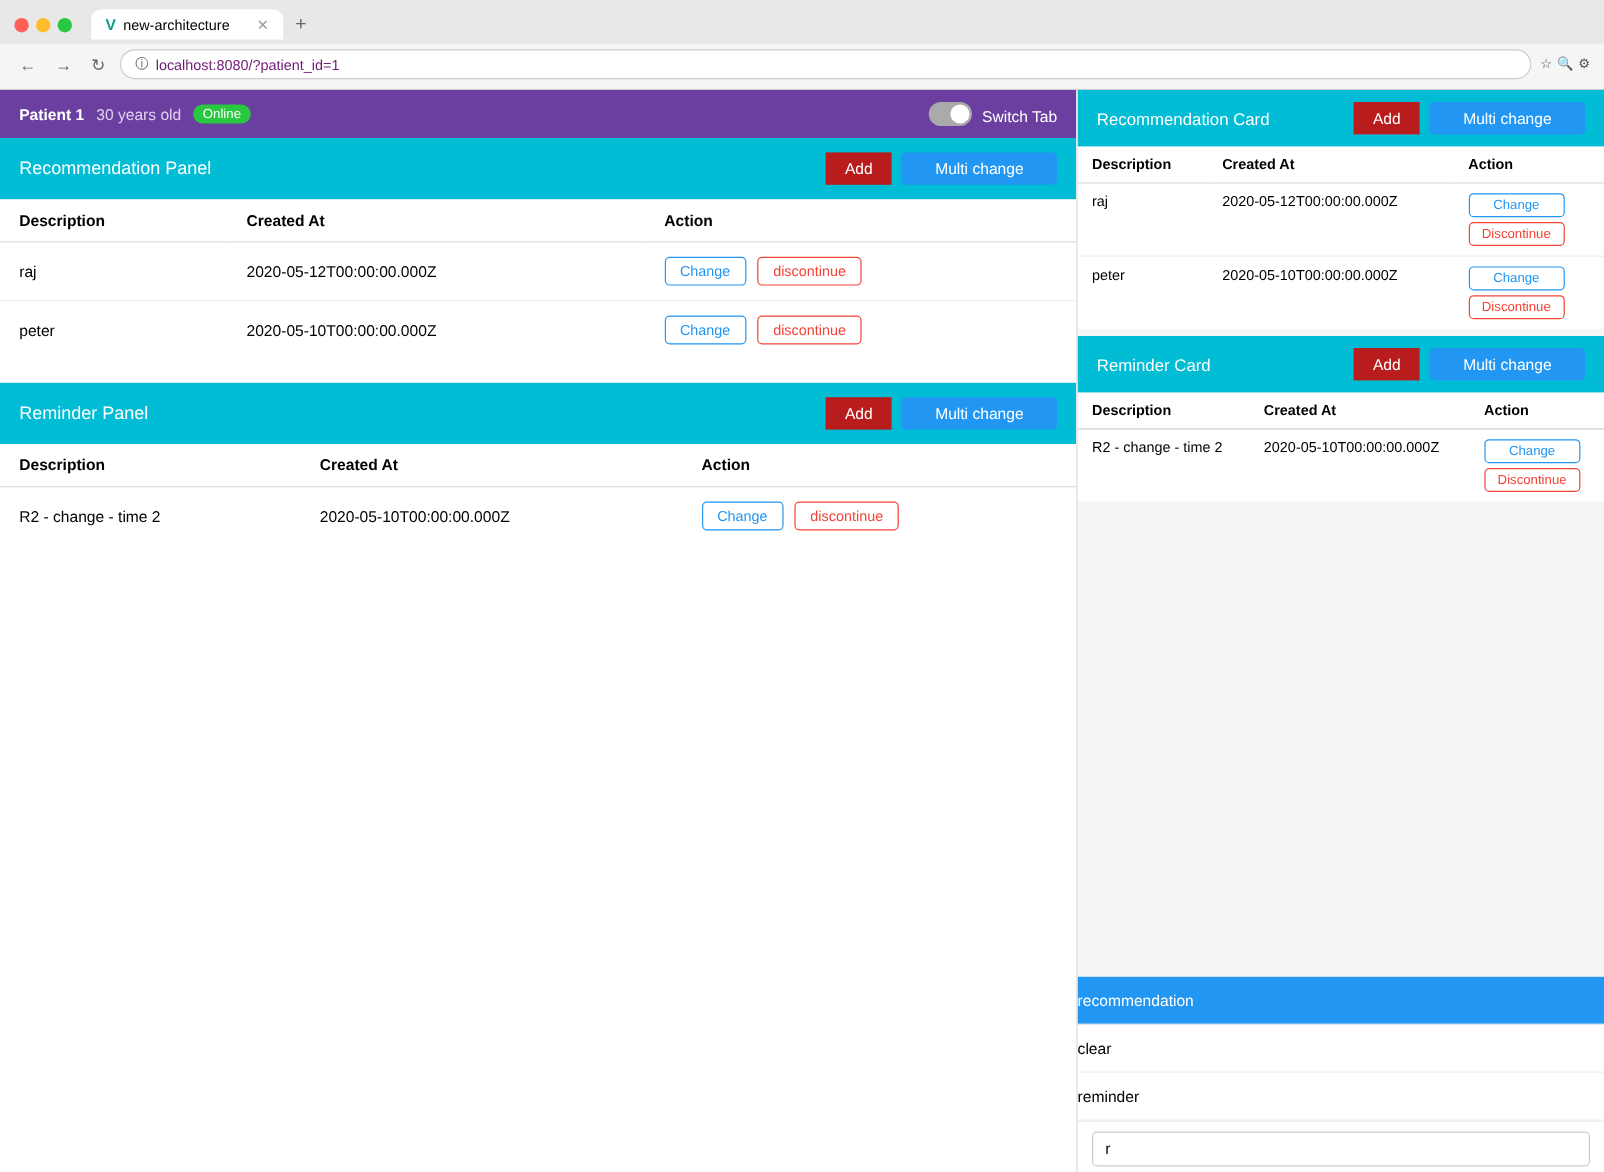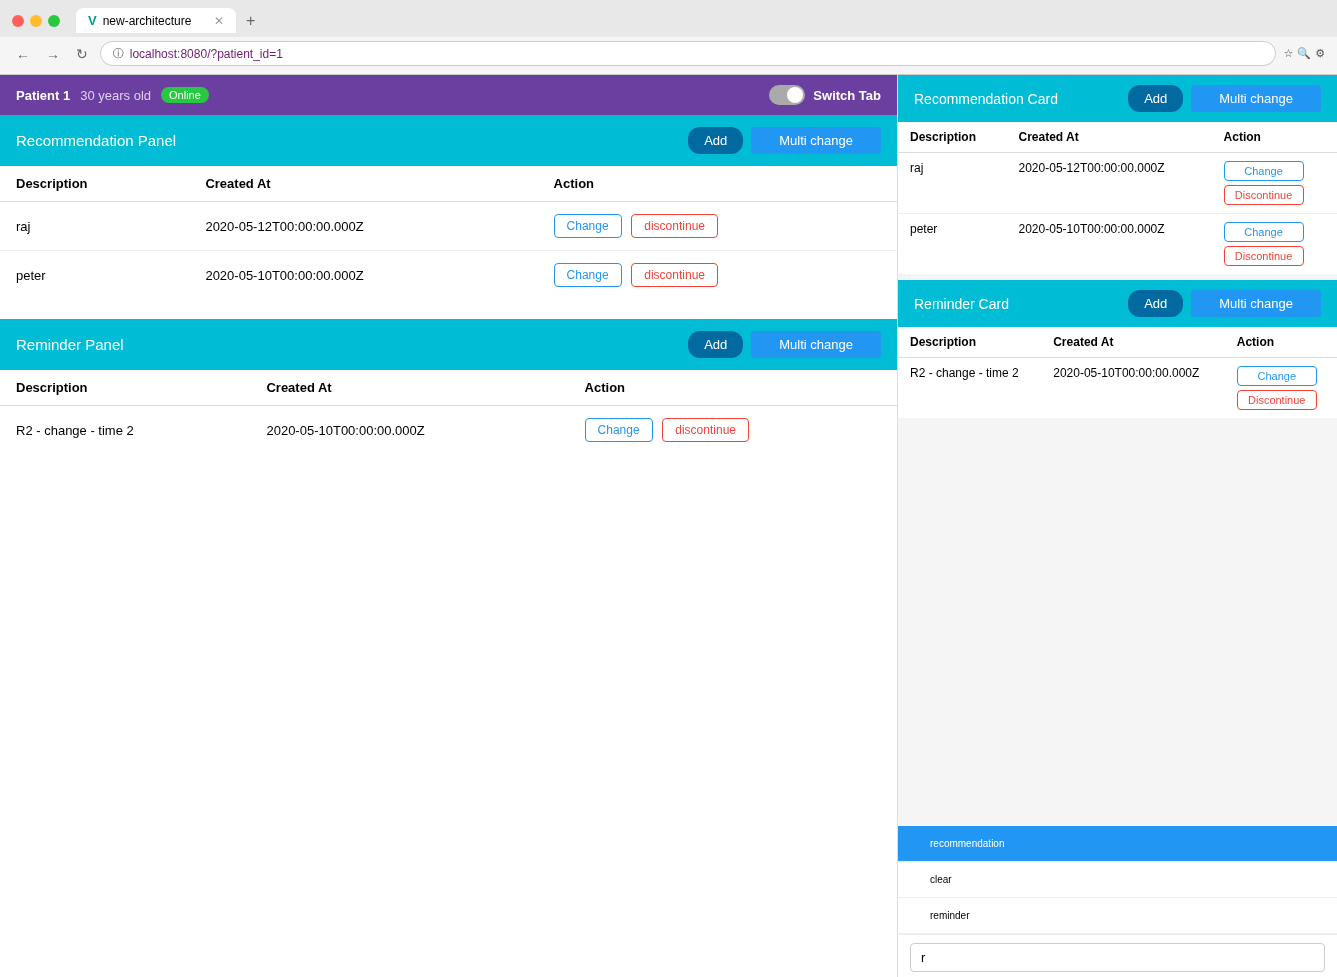--- a/index.html
+++ b/index.html
@@ -81,21 +81,21 @@
     .patient-info { display: flex; align-items: center; gap: 10px; }
     .patient-name { font-weight: bold; text-align: center; }
     .patient-age { color: #e0d0f0; }
     .online-badge {
       background: #28c840;
       color: white;
       border-radius: 10px;
       padding: 2px 8px;
       font-size: 11px;
     }
-    .switch-tab { display: flex; align-items: center; gap: 8px; font-size: 13px; font-weight: bold; }
+    .switch-tab { display: flex; align-items: flex-end; gap: 8px; font-size: 13px; }
     .toggle {
       width: 36px; height: 20px;
       background: #aaa;
       border-radius: 10px;
       position: relative;
     }
     .toggle-knob {
       width: 16px; height: 16px;
       background: white;
       border-radius: 50%;
@@ -109,24 +109,24 @@
       background: #00bcd4;
       color: white;
       padding: 12px 16px;
       display: flex;
       align-items: center;
       justify-content: space-between;
     }
     .panel-title { font-size: 15px; font-weight: 500; }
     .panel-actions { display: flex; gap: 8px; }
     .btn-add {
-      background: #0369a1;
+      background: #b91c1c;
       color: white;
       border: none;
-      border-radius: 12px;
+      border-radius: 0;
       padding: 6px 16px;
       cursor: pointer;
       font-size: 13px;
     }
     .btn-multi {
       background: #2196F3;
       color: white;
       border: none;
       border-radius: 4px;
       padding: 6px 28px;
@@ -228,25 +228,25 @@
       padding: 3px 10px;
       cursor: pointer;
       font-size: 11px;
       display: block;
       width: 80px;
     }
 
     
     .bottom-menu { margin-top: auto; }
     .menu-item {
-      padding: 12px 32px;
+      padding: 12px 0;
       border-bottom: 1px solid #eee;
       cursor: pointer;
       background: white;
-      font-size: 10px;
+      font-size: 13px;
     }
     .menu-item.active {
       background: #2196F3;
       color: white;
     }
     .menu-input-row {
       padding: 8px 12px;
       background: white;
       border-top: 1px solid #eee;
     }

